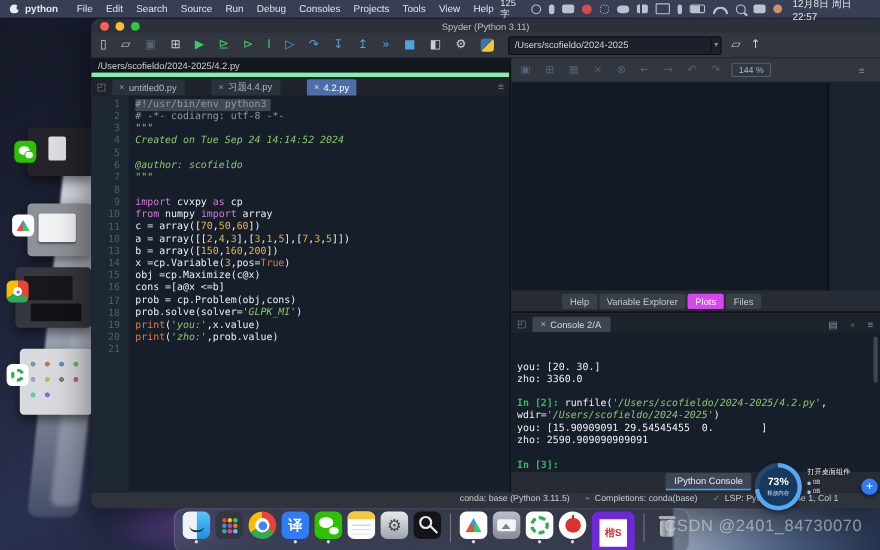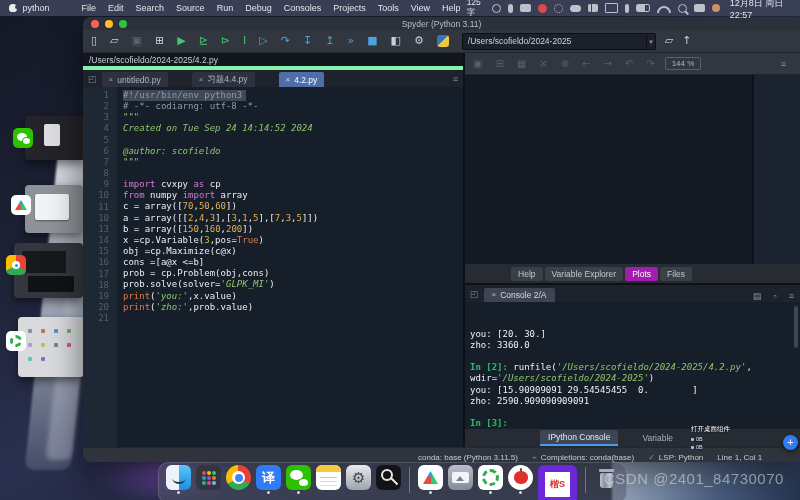--- a/index.html
+++ b/index.html
@@ -17,21 +17,21 @@
     background:radial-gradient(ellipse at center,rgba(150,90,220,.6),rgba(150,90,220,0) 70%);filter:blur(4px);}
   .wp-bright{position:absolute;left:612px;top:436px;width:190px;height:66px;
     background:linear-gradient(115deg,rgba(205,222,242,.85),rgba(120,155,205,.55) 60%,rgba(60,90,140,.4));
     filter:blur(1px);}
   
   #menubar{position:absolute;left:0;top:0;width:800px;height:16px;z-index:7;
     background:rgba(59,64,86,.95);display:flex;align-items:center;
     color:rgba(240,243,248,.92);font-size:9px;}
   #apple-logo{width:8px;height:8px;border-radius:50% 50% 45% 45%;background:#e9ebf1;margin:0 6px 0 9px;position:relative;}
   #apple-logo::after{content:"";position:absolute;right:-2px;top:1px;width:4px;height:4px;border-radius:50%;background:#3b4056;}
-  #menu-app{font-weight:normal;margin-right:26px;text-align:right;}
+  #menu-app{font-weight:bold;margin-right:11px;text-align:right;}
   .menu-item{margin:0 6px;}
   #menu-right{margin-left:auto;display:flex;align-items:center;gap:7px;padding-right:8px;}
   #input-badge{font-size:8.5px;}
   .m-ic{width:9px;height:9px;border-radius:2px;background:#c8ccd6;opacity:.92;flex:none;}
   .input-source-icon{border-radius:50%;background:transparent;border:1.5px solid #c8ccd6;width:7px;height:7px;}
   .mic-icon{width:5px;height:9px;border-radius:3px;}
   .keyboard-icon{width:11px;height:8px;}
   .screen-record-icon{border-radius:50%;background:#e54b4b;width:9px;height:9px;}
   .airdrop-icon{border-radius:50%;border:1.5px dotted #c8ccd6;background:transparent;width:7px;height:7px;}
   .cloud-icon{border-radius:5px;width:11px;height:7px;}
@@ -169,38 +169,38 @@
   #plots-pane{height:230px;flex:none;display:flex;flex-direction:column;background:#2e333d;}
   #plots-toolbar{height:21px;flex:none;display:flex;align-items:center;gap:10px;padding:0 8px;background:#31363f;border-bottom:1px solid #22262e;}
   .pt-ic{font-size:10px;color:#566070;font-family:"DejaVu Sans",sans-serif;}
   #zoom-box{border:1px solid #566070;color:#aeb6c0;font-size:8px;padding:1px 6px;border-radius:2px;}
   #plots-toolbar .spacer{flex:1;}
   #plots-content{flex:1;background:#131a24;position:relative;min-height:0;}
   #plots-thumbstrip{position:absolute;right:0;top:0;bottom:0;width:46px;background:#1b2330;border-left:2px solid #0d1118;}
   .pane-tabs{height:19px;flex:none;background:#262b34;display:flex;align-items:center;gap:2px;
      justify-content:flex-end;padding-right:108px;}
   .ptab{font-size:8.5px;color:#c2c8d0;background:#3a4048;padding:2px 7px;border-radius:2px;}
-  .ptab.active{background:#a21caf;color:#fff;}
+  .ptab.active{background:#d946ef;color:#fff;}
   #console-pane{flex:1;display:flex;flex-direction:column;background:#2e333d;min-height:0;}
   #console-tabbar{height:17px;flex:none;background:#1d222b;display:flex;align-items:center;}
   .ctab{display:flex;align-items:center;height:14px;padding:0 8px;background:#3d4452;color:#d4d9df;
      font-size:8.5px;border-radius:2px 2px 0 0;margin-top:2px;}
   #console-tabbar .spacer{flex:1;}
   .c-ic{font-size:9px;color:#8a929e;padding:0 6px;}
   #console-content{flex:1;background:#161e2a;font-family:"DejaVu Sans Mono",monospace;
      font-size:9px;line-height:11.4px;white-space:pre;padding:4px 0 0 5px;position:relative;overflow:hidden;}
   .sg-o{color:#eff1f4;} .sg-pr{color:#2ebd66;font-weight:bold;}
   #console-scrollbar{position:absolute;right:2px;top:4px;width:4px;height:42px;background:#3c4654;border-radius:2px;}
-  #console-bottom-tabs{height:18px;flex:none;background:#262b34;display:flex;align-items:center;gap:16px;
-     justify-content:flex-end;padding-right:119px;}
+  #console-bottom-tabs{height:18px;flex:none;background:#262b34;display:flex;align-items:center;gap:2px;
+     justify-content:flex-end;padding-right:68px;}
   .btab{font-size:8.5px;color:#aab1ba;padding:2px 8px;}
   .btab.active{background:#3c4654;color:#e8eaed;border-bottom:2px solid #4a9be8;border-radius:2px 2px 0 0;}
   
   #statusbar{height:14px;flex:none;background:#2f333c;border-top:1px solid #22262e;
-     display:flex;align-items:flex-end;font-size:8px;color:#c6ccd4;gap:14px;padding-left:335px;white-space:nowrap;}
+     display:flex;align-items:flex-start;font-size:8px;color:#c6ccd4;gap:14px;padding-left:335px;white-space:nowrap;}
   .sb-ic{color:#8a929e;font-size:8px;margin-right:-10px;}
   
   #mem-widget{position:absolute;left:686px;top:421px;width:114px;height:45px;z-index:6;display:flex;}
   #gauge{width:43px;height:43px;border-radius:50%;flex:none;
      background:conic-gradient(#57a7f3 0 263deg,#27486a 263deg 360deg);
      display:flex;align-items:center;justify-content:center;box-shadow:0 2px 6px rgba(0,0,0,.5);}
   #gauge-in{width:35px;height:35px;border-radius:50%;background:#17395e;color:#fff;
      display:flex;flex-direction:column;align-items:center;justify-content:center;}
   #gauge-pct{font-size:9.5px;font-weight:bold;}
   #gauge-label{font-size:5px;color:#cfe2f5;margin-top:1px;}
@@ -458,20 +458,26 @@
     <div class="app-wrap">
       <div class="app ks">楷S</div>
     </div>
     <div class="dock-sep"></div>
     <div class="app-wrap">
       <div class="app trash"></div>
     </div>
   </div>
 
 <div id="mem-widget">
+  <div id="gauge">
+    <div id="gauge-in">
+      <span id="gauge-pct">73%</span>
+      <span id="gauge-label">释放内存</span>
+    </div>
+  </div>
   <div id="w-right">
     <div id="w-title">打开桌面组件</div>
     <div class="w-row">
         <span class="b"></span>
         <span>0B</span>
       </div>
     <div class="w-row">
         <span class="b"></span>
         <span>0B</span>
       </div>

